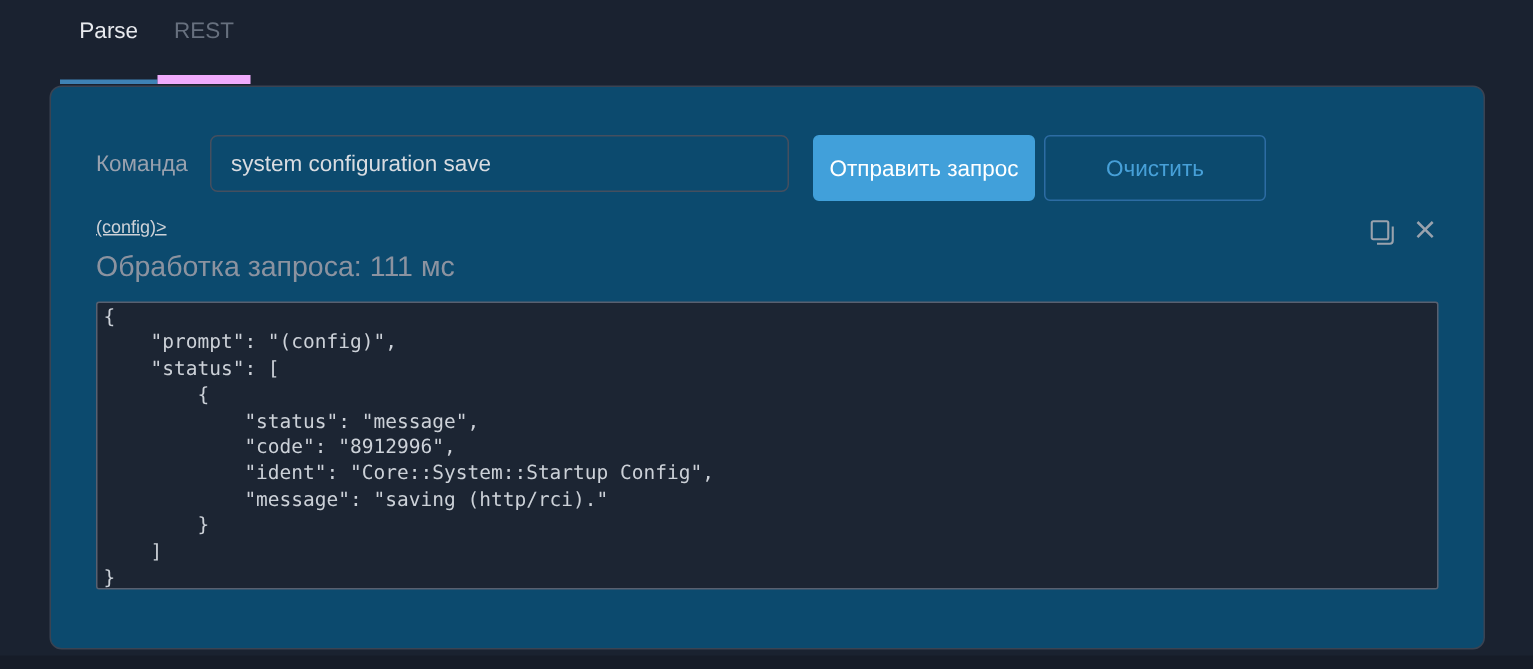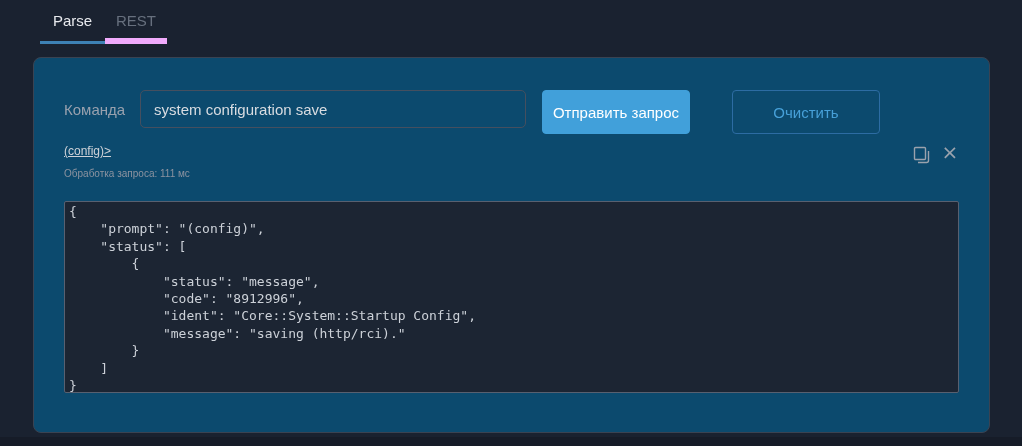--- a/index.html
+++ b/index.html
@@ -5,21 +5,21 @@
   * { margin:0; padding:0; box-sizing:border-box; }
   html,body { width:1022px; height:446px; }
   body {
     background:#1a2230;
     font-family:"Liberation Sans", sans-serif;
     position:relative;
     overflow:hidden;
   }
   
   .tabs { position:absolute; left:40px; top:12px; display:flex; }
-  .tab { text-align:center; padding-bottom:9px; font-size:15px; cursor:pointer; }
+  .tab { text-align:center; padding-bottom:21px; font-size:15px; cursor:pointer; }
   .tab-parse { width:65px; color:#e8eaee; font-weight:500; border-bottom:3px solid #3e82b5; }
   .tab-rest  { width:62px; color:#67707e; font-weight:400; border-bottom:6px solid #f0abfc; }
   
   .card {
     position:absolute; left:33px; top:57px; width:957px; height:376px;
     background:#0c4a6e; border:1px solid #3a4352; border-radius:8px;
   }
   .form-label {
     position:absolute; left:30px; top:43px; font-size:15px; color:#99a1ae;
   }
@@ -29,26 +29,26 @@
     color:#d9dce1; font-size:15px; padding:0 13px;
     font-family:"Liberation Sans", sans-serif; outline:none;
   }
   .btn {
     position:absolute; top:32px; width:148px; height:44px;
     border-radius:4px; font-size:15px; cursor:pointer;
     font-family:"Liberation Sans", sans-serif;
     display:flex; align-items:center; justify-content:center;
   }
   .btn-primary { left:508px; background:#41a0da; border:1px solid #41a0da; color:#ffffff; }
-  .btn-outline { left:698px; background:transparent; border:1px solid #2d6ca3; color:#47a0d8; }
+  .btn-outline { left:662px; background:transparent; border:1px solid #2d6ca3; color:#47a0d8; }
   .result-prompt {
     position:absolute; left:30px; top:86px; font-size:12px; color:#ced2d8;text-decoration:underline;
   }
   .result-processing {
-    position:absolute; left:30px; top:110px; font-size:10px; color:#8c93a0;
+    position:absolute; left:30px; top:110px; font-size:19px; color:#8c93a0;
   }
   .icon-copy {
     position:absolute; left:879px; top:88px; width:18px; height:18px; cursor:pointer;
   }
   .icon-close {
     position:absolute; left:906px; top:82px; width:20px; height:24px; cursor:pointer;
     color:#9aa2ad; font-size:20px; line-height:24px; text-align:center;
     font-family:"DejaVu Sans", sans-serif;
   }
   .code-block {

